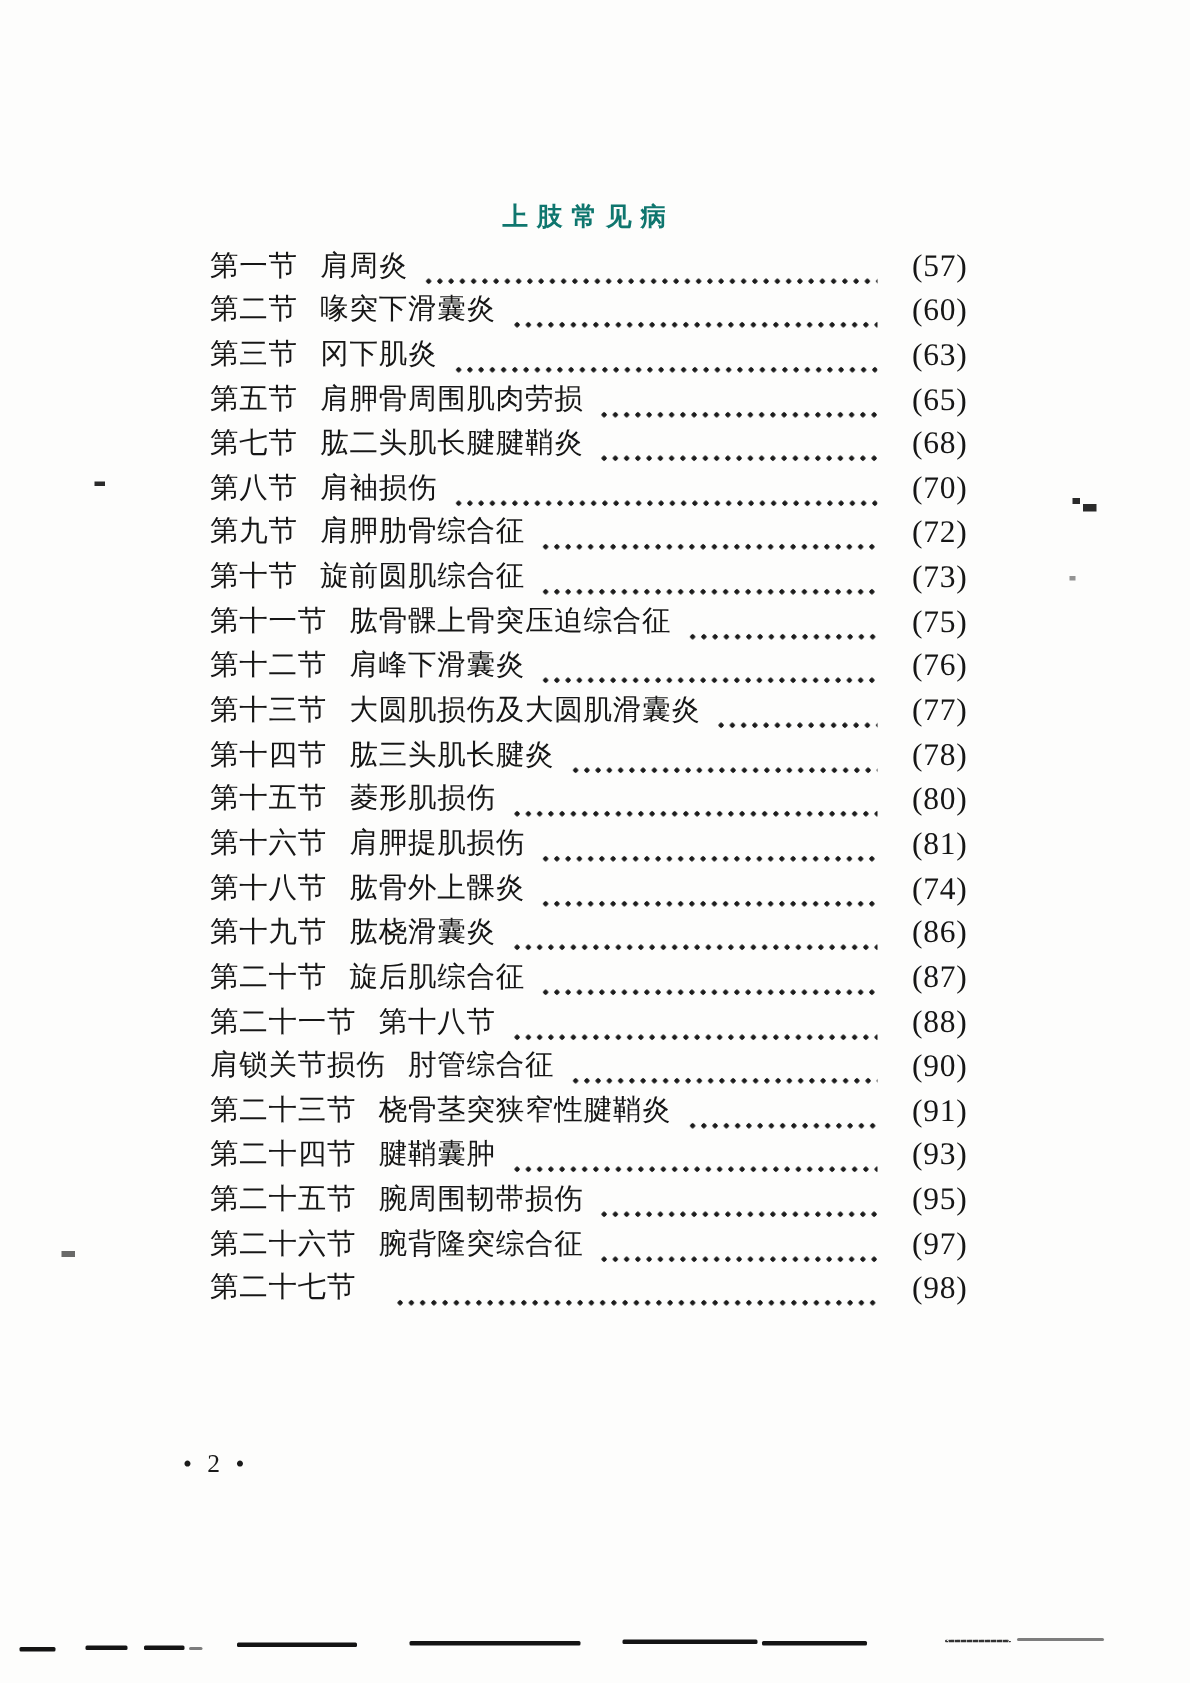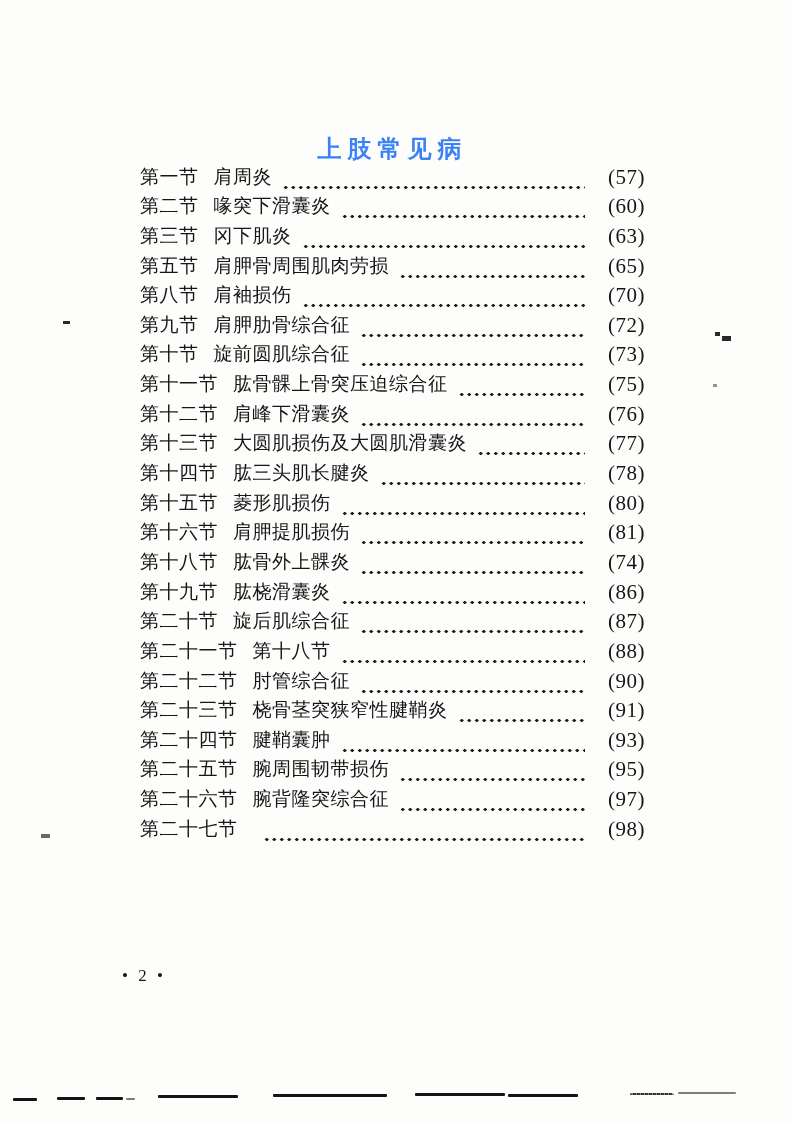--- a/index.html
+++ b/index.html
@@ -11,24 +11,24 @@
     position: relative;
     overflow: hidden;
   }
   .page { position: absolute; inset: 0; }
 
   .doc-title {
     position: absolute;
     left: 140px; top: 133px; width: 505px;
     margin: 0;
     text-align: center;
-    font-size: 24px;
+    font-size: 17px;
     font-weight: bold;
     letter-spacing: 6px;
-    color: #3b82f6;
+    color: #0f766e;
   }
 
   .toc {
     position: absolute;
     left: 140px; top: 160px; width: 505px;
   }
   .row {
     height: 29.65px;
     display: flex;
     align-items: flex-end;
@@ -101,20 +101,26 @@
 
 
     <div class="row">
       <span class="sec">第五节</span>
       <span class="ttl">肩胛骨周围肌肉劳损</span>
       <span class="leader"></span>
       <span class="pg">(65)</span>
     </div>
 
 
+    <div class="row">
+      <span class="sec">第七节</span>
+      <span class="ttl">肱二头肌长腱腱鞘炎</span>
+      <span class="leader"></span>
+      <span class="pg">(68)</span>
+    </div>
 
     <div class="row">
       <span class="sec">第八节</span>
       <span class="ttl">肩袖损伤</span>
       <span class="leader"></span>
       <span class="pg">(70)</span>
     </div>
 
     <div class="row">
       <span class="sec">第九节</span>
@@ -195,21 +201,21 @@
     </div>
 
     <div class="row">
       <span class="sec">第二十一节</span>
       <span class="ttl">第十八节</span>
       <span class="leader"></span>
       <span class="pg">(88)</span>
     </div>
 
     <div class="row">
-      <span class="sec">第二十二节</span>
+      <span class="sec">肩锁关节损伤</span>
       <span class="ttl">肘管综合征</span>
       <span class="leader"></span>
       <span class="pg">(90)</span>
     </div>
 
     <div class="row">
       <span class="sec">第二十三节</span>
       <span class="ttl">桡骨茎突狭窄性腱鞘炎</span>
       <span class="leader"></span>
       <span class="pg">(91)</span>

